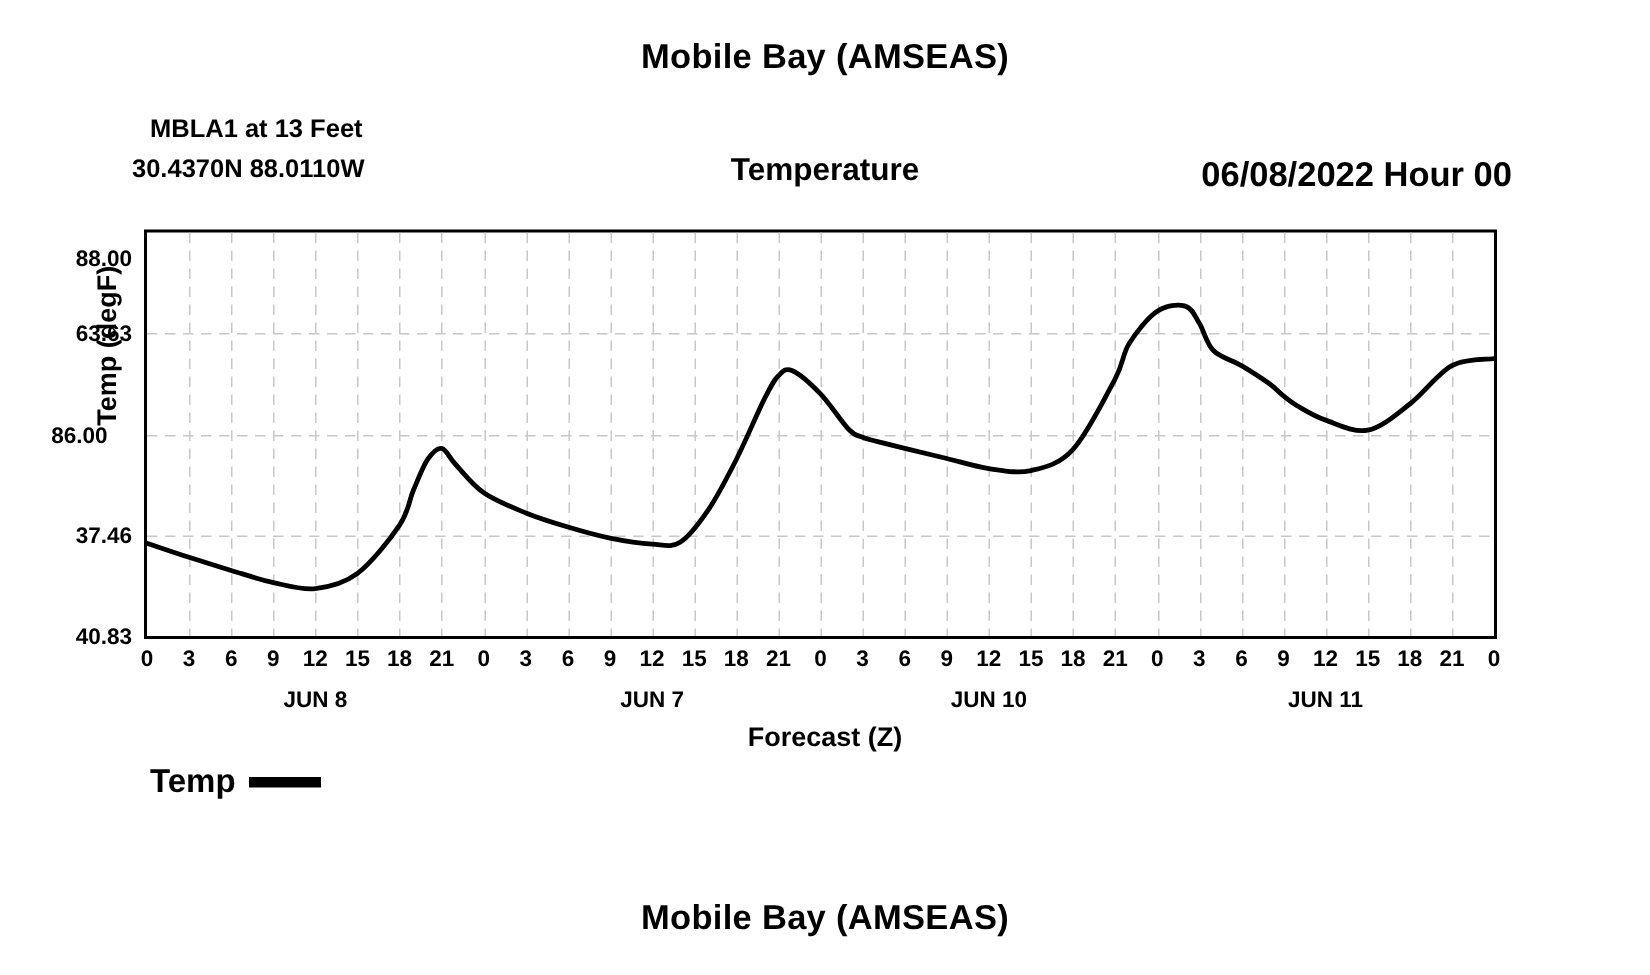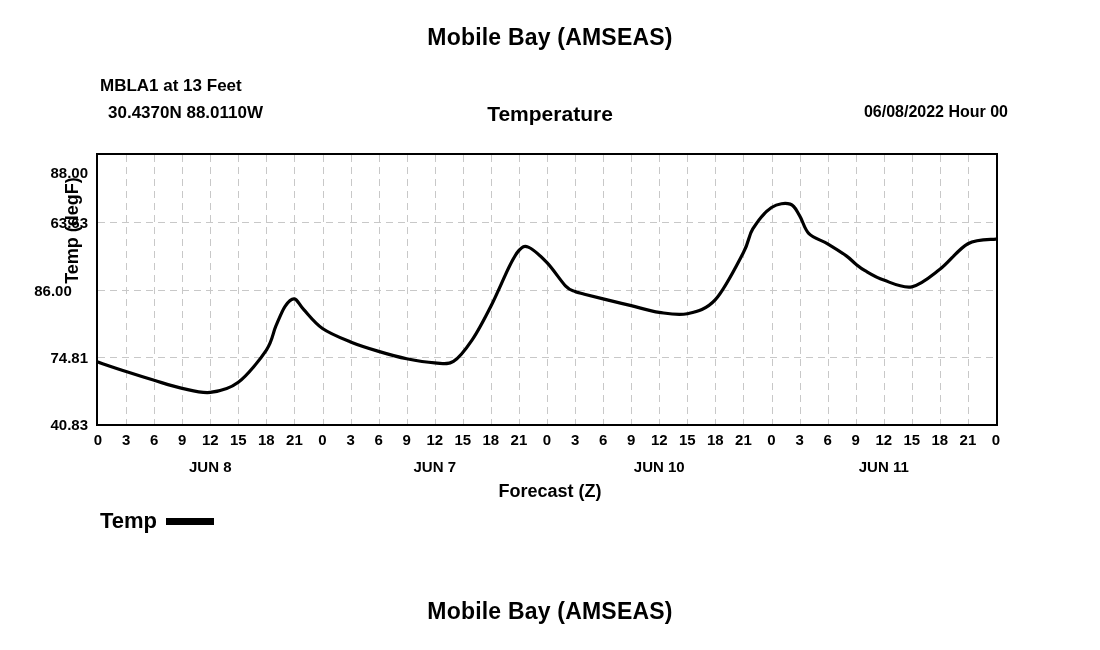--- a/index.html
+++ b/index.html
@@ -41,40 +41,40 @@
   #station-line1 {
     position: absolute;
     top: 76px;
     left: 100px;
     font-size: 17px;
     font-weight: bold;
   }
   #station-line2 {
     position: absolute;
     top: 103px;
-    left: 108px;
+    left: 88px;
     font-size: 17px;
     font-weight: bold;
   }
 
   #subtitle {
     position: absolute;
     top: 102px;
     left: 0;
     width: 1100px;
     text-align: center;
     font-size: 21px;
     font-weight: bold;
   }
 
   #runstamp {
     position: absolute;
     top: 103px;
     right: 92px;
-    font-size: 16px;
+    font-size: 23px;
     font-weight: bold;
   }
 
   
   #plot {
     position: absolute;
     left: 96px;
     top: 153px;
     width: 902px;
     height: 273px;
@@ -177,21 +177,21 @@
 <div id="subtitle">Temperature</div>
 
 <div id="runstamp">06/08/2022 Hour 00</div>
 
 <div id="ytitle">Temp (degF)</div>
 
 <div id="yticks">
     <div class="ylabel-txt" style="top: 147px; margin-top: 17px;">88.00</div>
     <div class="ylabel-txt" style="top: 214.25px;">63.63</div>
     <div class="ylabel-txt" style="top: 281.5px; text-align: center;">86.00</div>
-    <div class="ylabel-txt" style="top: 348.75px;">74.81</div>
+    <div class="ylabel-txt" style="top: 348.75px;">37.46</div>
     <div class="ylabel-txt" style="top: 416px;">40.83</div>
   </div>
 
 <div id="plot">
   <svg id="plot-svg" width="898" height="269" viewBox="0 0 898 269">
     <g id="gridlines">
         <line x1="0" y1="67.5" x2="898" y2="67.5" stroke="#c8c8c8" stroke-width="1" stroke-dasharray="7,5"></line>
         <line x1="0" y1="135.5" x2="898" y2="135.5" stroke="#c8c8c8" stroke-width="1" stroke-dasharray="7,5"></line>
         <line x1="0" y1="202.5" x2="898" y2="202.5" stroke="#c8c8c8" stroke-width="1" stroke-dasharray="7,5"></line>
         <line x1="28.5" y1="0" x2="28.5" y2="269" stroke="#c8c8c8" stroke-width="1" stroke-dasharray="7,5"></line>

